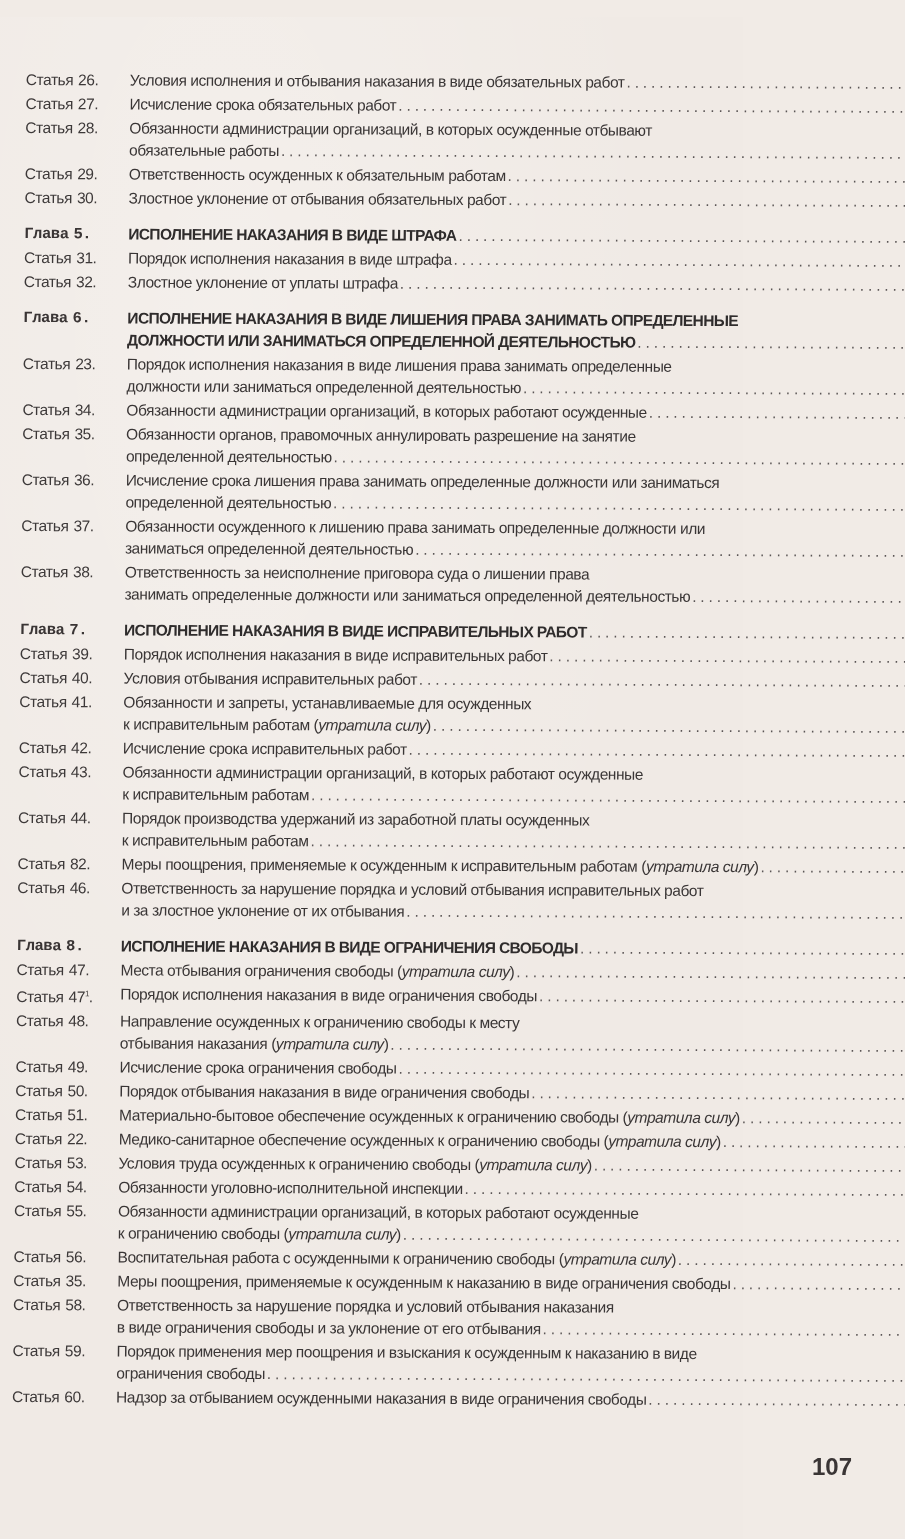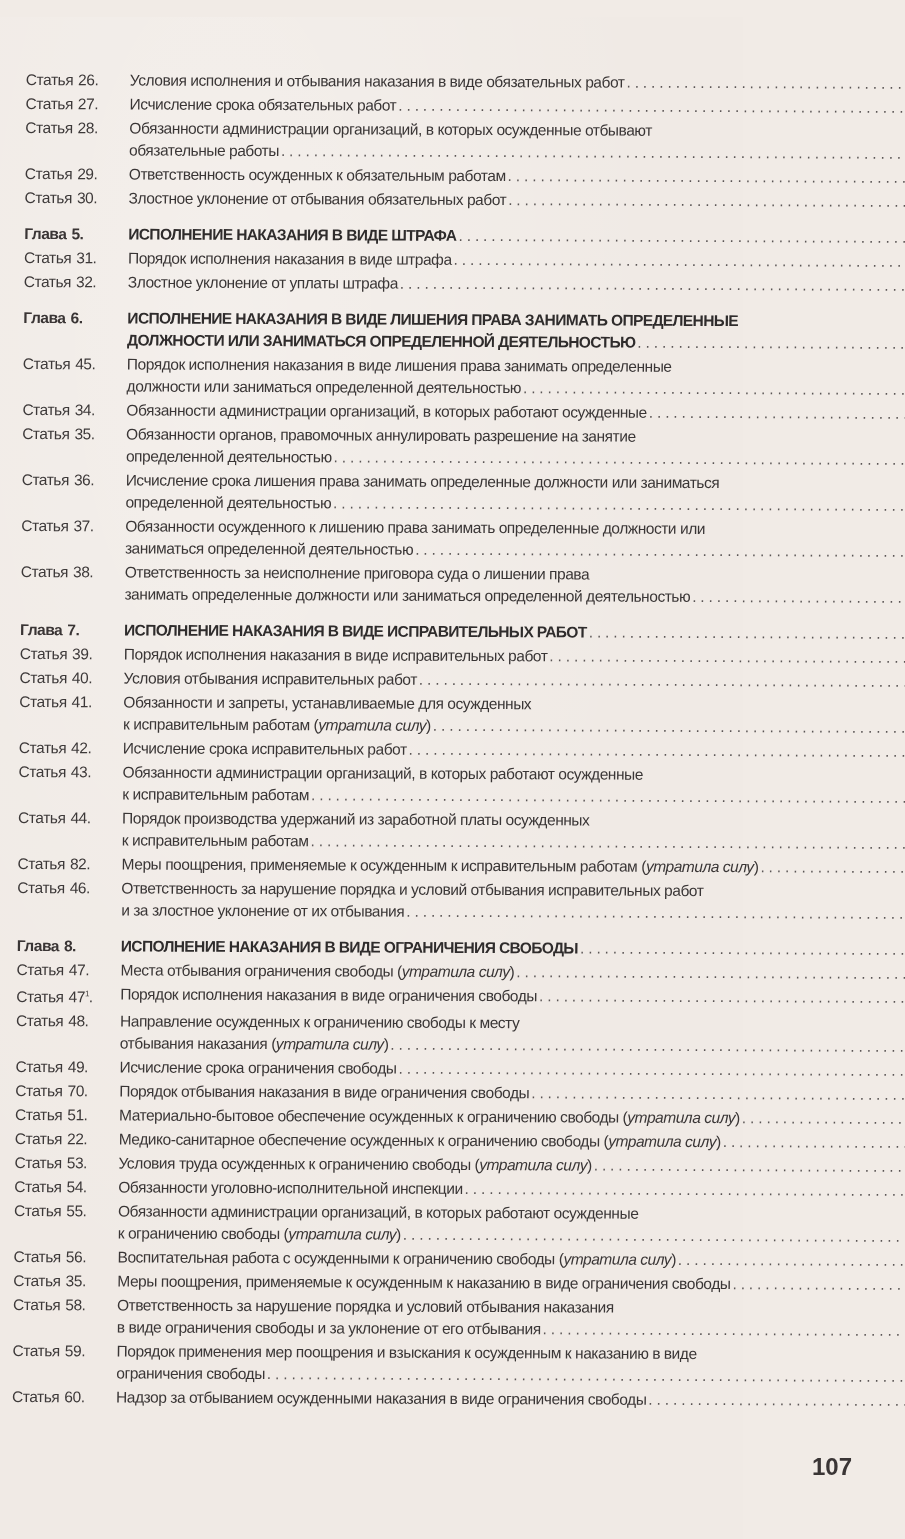--- a/index.html
+++ b/index.html
@@ -38,21 +38,21 @@
     .line .txt { white-space: nowrap; }
     .line .dots {
       flex: 1; overflow: hidden; white-space: nowrap;
       margin: 0 2px; letter-spacing: 2.2px; color: #5a5555;
     }
     .line .dots::before {
       content: ". . . . . . . . . . . . . . . . . . . . . . . . . . . . . . . . . . . . . . . . . . . . . . . . . . . . . . . . . . . . . . . . . . . . . . . . . . . . . . . . . . . . . . . . . . . . . . . . . . . . . . . . . . . . . . . . . . . . . . . . . . . . . . . . . . . . . . . . . . . . . .";
       letter-spacing: -0.2px;
     }
     .entry.chapter { margin-top: 14px; font-weight: bold; color: #2f2c2c; }
-    .entry.chapter .lbl { color: #3a3535; }
+    .entry.chapter .lbl { color: #3a3535; font-family: Liberation Mono, monospace; }
     .entry.chapter .txt { letter-spacing: -0.6px; }
     .entry.chapter .pg, .entry.chapter .dots { font-weight: normal; }
     i { }
     .page-number {
       position: absolute; left: 812px; top: 1436px;
       font-family: "Liberation Sans", sans-serif;
       font-weight: bold; font-size: 24px; color: #3a3535;
     }
   </style>
 </head>
@@ -141,21 +141,21 @@
           <div class="line">
             <span class="txt">ИСПОЛНЕНИЕ НАКАЗАНИЯ В ВИДЕ ЛИШЕНИЯ ПРАВА ЗАНИМАТЬ ОПРЕДЕЛЕННЫЕ</span>
           </div>
           <div class="line">
             <span class="txt">ДОЛЖНОСТИ ИЛИ ЗАНИМАТЬСЯ ОПРЕДЕЛЕННОЙ ДЕЯТЕЛЬНОСТЬЮ</span>
             <span class="dots"></span>
           </div>
         </div>
       </div>
       <div class="entry">
-        <div class="lbl"><span>Статья</span><span class="num">45.</span></div>
+        <div class="lbl"><span>Статья</span><span class="num">23.</span></div>
         <div class="body">
           <div class="line">
             <span class="txt">Порядок исполнения наказания в виде лишения права занимать определенные</span>
           </div>
           <div class="line">
             <span class="txt">должности или заниматься определенной деятельностью</span>
             <span class="dots"></span>
           </div>
         </div>
       </div>
@@ -351,21 +351,21 @@
       <div class="entry">
         <div class="lbl"><span>Статья</span><span class="num">49.</span></div>
         <div class="body">
           <div class="line">
             <span class="txt">Исчисление срока ограничения свободы</span>
             <span class="dots"></span>
           </div>
         </div>
       </div>
       <div class="entry">
-        <div class="lbl"><span>Статья</span><span class="num">70.</span></div>
+        <div class="lbl"><span>Статья</span><span class="num">50.</span></div>
         <div class="body">
           <div class="line">
             <span class="txt">Порядок отбывания наказания в виде ограничения свободы</span>
             <span class="dots"></span>
           </div>
         </div>
       </div>
       <div class="entry">
         <div class="lbl"><span>Статья</span><span class="num">51.</span></div>
         <div class="body">

